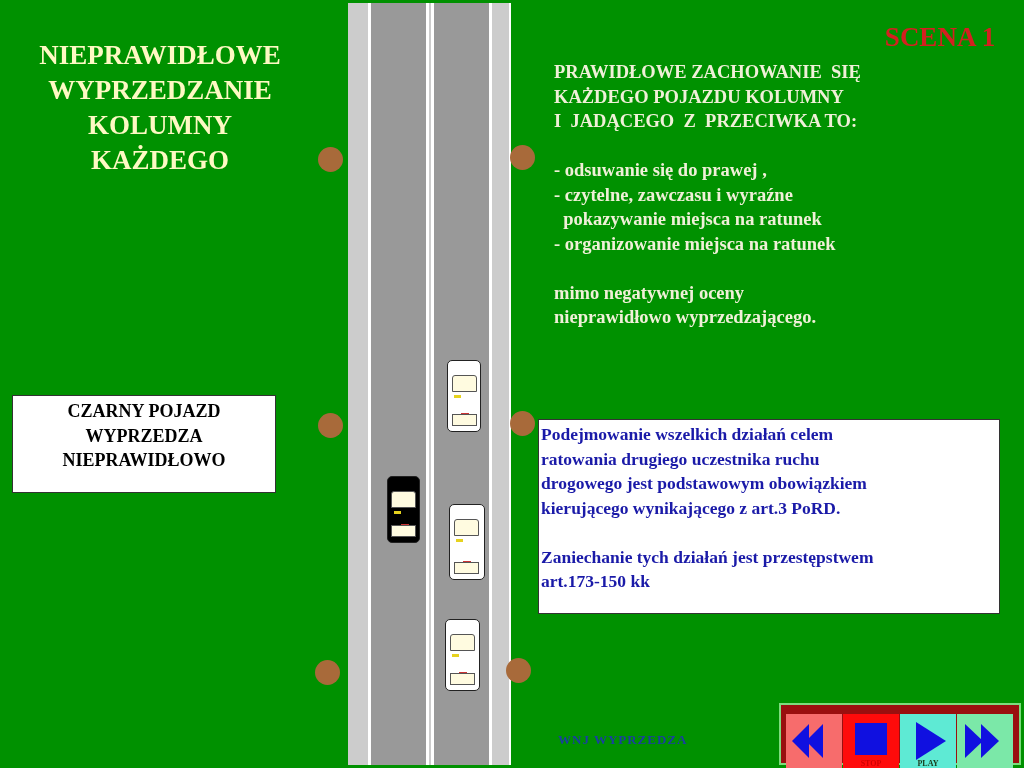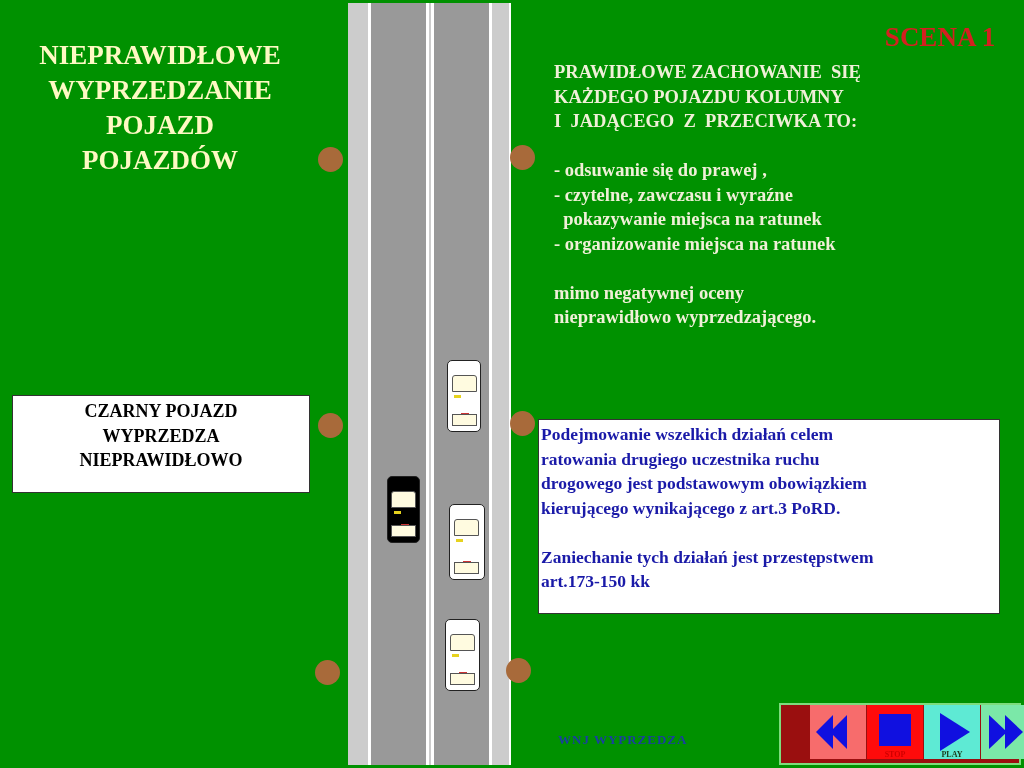--- a/index.html
+++ b/index.html
@@ -7,25 +7,25 @@
   .abs{position:absolute;}
   .green-left{left:0;top:0;width:348px;height:768px;background:#009100;}
   .green-right{left:511px;top:0;width:513px;height:768px;background:#009100;}
   .shoulder{background:#cccccc;}
   .lane{background:#999999;}
   .whiteline{background:#ffffff;}
   .tree{width:25px;height:25px;border-radius:50%;background:#a86a3a;}
   .title-left{left:10px;top:38px;width:300px;text-align:center;font-weight:bold;font-size:27px;line-height:35px;color:#fef9c3;}
   .scene{left:870px;top:22px;width:140px;text-align:center;font-weight:bold;font-size:27px;color:#d42020;}
   .right-text{left:554px;top:60px;width:420px;font-weight:bold;font-size:18.5px;line-height:24.5px;color:#f0f0d8;white-space:pre;}
-  .box-left{left:12px;top:395px;width:298px;height:98px;background:#fff;border:1px solid #333;text-align:center;font-weight:bold;font-size:18px;line-height:24.5px;color:#000;box-sizing:border-box;padding-top:3px;}
+  .box-left{left:12px;top:395px;width:264px;height:98px;background:#fff;border:1px solid #333;text-align:center;font-weight:bold;font-size:18px;line-height:24.5px;color:#000;box-sizing:border-box;padding-top:3px;}
   .box-right{left:538px;top:419px;width:462px;height:195px;background:#fff;border:1px solid #333;font-weight:bold;font-size:17.5px;line-height:24.5px;color:#1a1aa8;box-sizing:border-box;padding:2px 0 0 2px;white-space:pre;}
   .author{left:558px;top:732px;font-weight:bold;font-size:13px;letter-spacing:1px;color:#1a3fa0;}
   .controls{left:779px;top:703px;width:242px;height:62px;background:#9a0f0f;border:2px solid #7ddc7d;box-sizing:border-box;}
-  .ctrl{position:absolute;top:0;width:56px;height:54px;box-sizing:border-box;margin-left:24px;}
+  .ctrl{position:absolute;top:9px;width:56px;height:54px;box-sizing:border-box;}
   .ctrl span.lbl{position:absolute;bottom:0;left:0;width:100%;text-align:center;font-size:8px;font-weight:bold;}
   .car{position:absolute;width:34px;height:72px;border-radius:5px;border:1.5px solid #222;box-sizing:border-box;}
   .car .wind{position:absolute;left:4px;top:14px;width:23px;height:15px;background:#fffbe0;border:1px solid #555;border-radius:3px 3px 0 0;}
   .car .rear{position:absolute;left:4px;bottom:5px;width:23px;height:10px;background:#fffbe0;border:1px solid #555;}
   .car .tail{position:absolute;left:13px;bottom:16px;width:8px;height:2px;background:#c33;}
   .car .blink{position:absolute;left:6px;top:34px;width:7px;height:3px;background:#e6d21e;}
 </style>
 </head>
 <body>
 
@@ -73,22 +73,22 @@
 <div class="car" style="left:445px;top:619px;width:35px;height:72px;background:#fff;">
   <div class="wind"></div>
     <div class="blink"></div>
     <div class="tail"></div>
     <div class="rear"></div>
 </div>
 
 <div class="abs title-left">
   <div>NIEPRAWIDŁOWE</div>
   <div>WYPRZEDZANIE</div>
-  <div>POJAZD</div>
-  <div>POJAZDÓW</div>
+  <div>KOLUMNY</div>
+  <div>KAŻDEGO</div>
 </div>
 
 <div class="abs scene">SCENA 1</div>
 
 <div class="abs right-text">PRAWIDŁOWE ZACHOWANIE  SIĘ
 KAŻDEGO POJAZDU KOLUMNY
 I  JADĄCEGO  Z  PRZECIWKA TO:
 
 - odsuwanie się do prawej ,
 - czytelne, zawczasu i wyraźne

